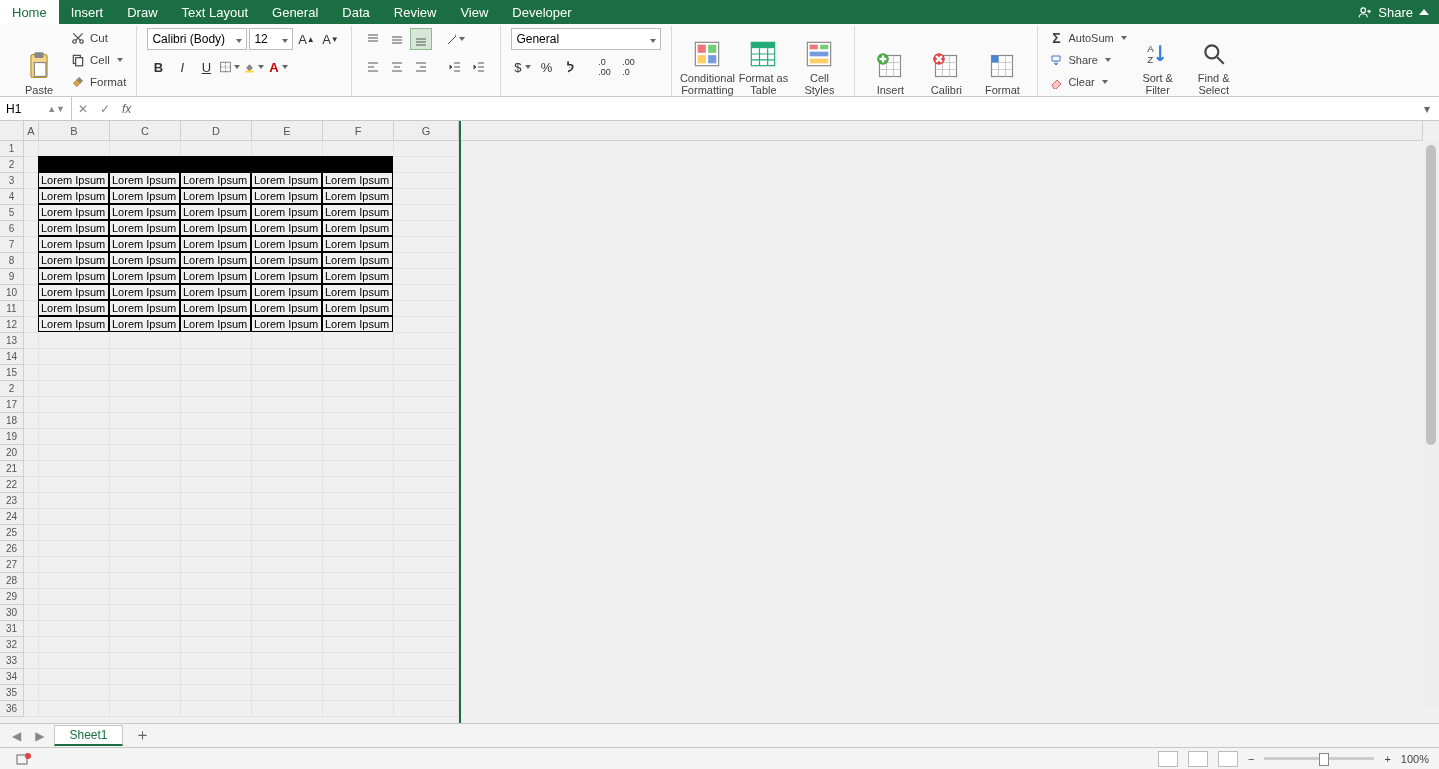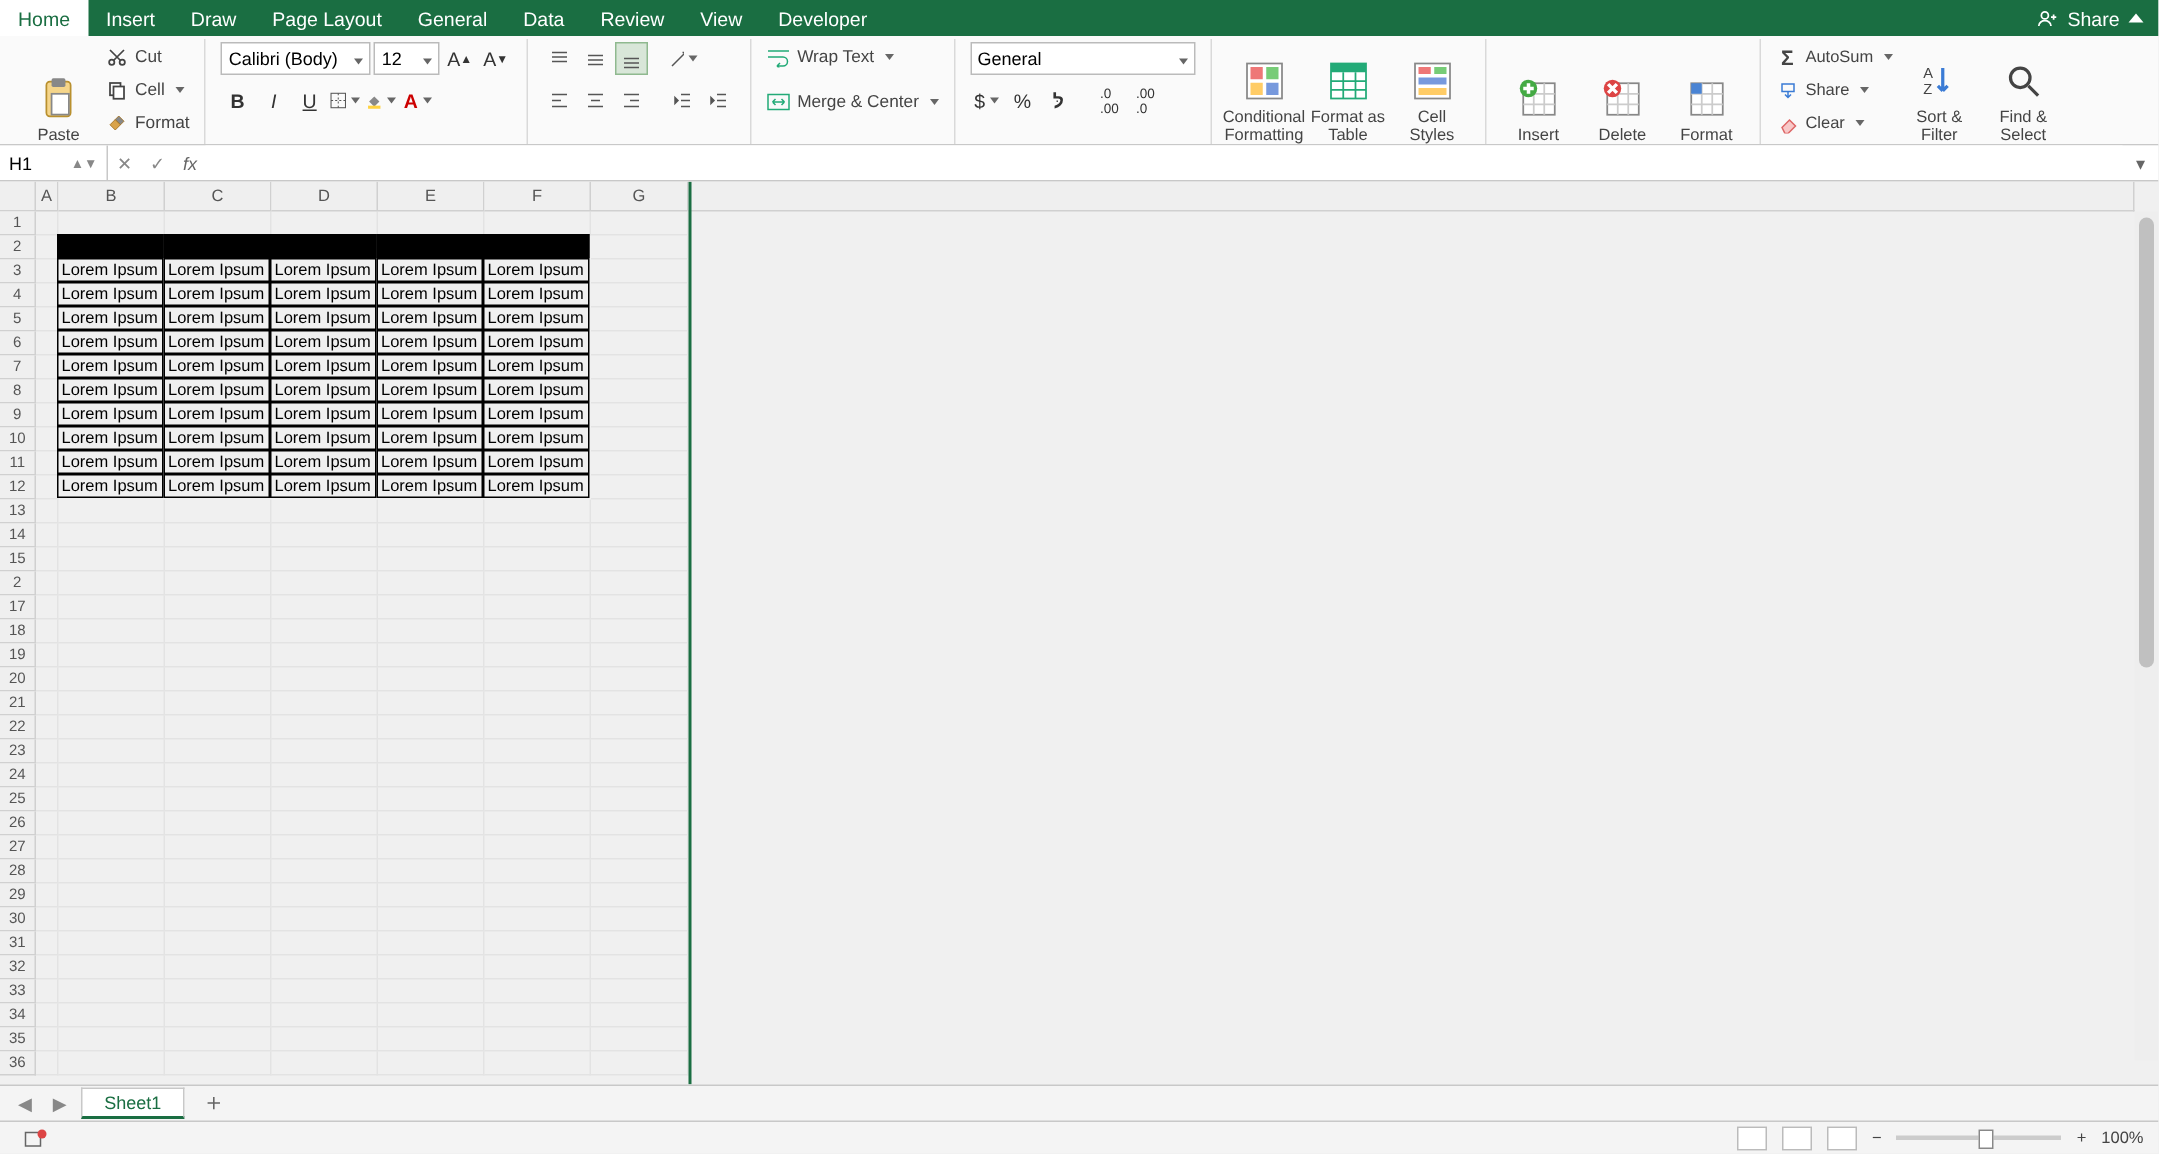--- a/index.html
+++ b/index.html
@@ -221,21 +221,21 @@
   svg { display:block; }
 </style>
 </head>
 <body>
 
 <div class="tabs-bar">
   <div id="tabs-host" style="display: flex;">
       <div class="tab active">Home</div>
       <div class="tab">Insert</div>
       <div class="tab">Draw</div>
-      <div class="tab">Page Layout</div>
+      <div class="tab">Text Layout</div>
       <div class="tab">General</div>
       <div class="tab">Data</div>
       <div class="tab">Review</div>
       <div class="tab">View</div>
       <div class="tab">Developer</div>
     </div>
   <div class="tabs-spacer"></div>
   <div class="share-btn">
     <svg width="14" height="14" viewBox="0 0 24 24" fill="none" stroke="#fff" stroke-width="2">
       <circle cx="9" cy="9" r="4"></circle>
@@ -378,41 +378,20 @@
           </div>
         <div class="sq">
             <svg width="14" height="14">
               <path d="M6 3h6M6 7h6M6 11h6M2 5l2 2-2 2z" stroke="#555" fill="#555"></path>
             </svg>
           </div>
       </div>
     </div>
   </div>
 
-  <div class="group">
-    <div class="stack" style="gap:10px">
-      <div class="stack-row dropdown-caret">
-        <span class="mini">
-            <svg width="16" height="14">
-              <path d="M1 3h14M1 7h10a3 3 0 010 6h-4m0 0l2-2m-2 2l2 2" fill="none" stroke="#2a7"></path>
-            </svg>
-          </span>
-        <span>Wrap Text</span>
-      </div>
-      <div class="stack-row dropdown-caret">
-        <span class="mini">
-            <svg width="16" height="14">
-              <rect x="1" y="2" width="14" height="10" fill="none" stroke="#2a7"></rect>
-              <path d="M4 7h8M4 7l2-2M4 7l2 2M12 7l-2-2M12 7l-2 2" stroke="#2a7" fill="none"></path>
-            </svg>
-          </span>
-        <span>Merge &amp; Center</span>
-      </div>
-    </div>
-  </div>
 
   <div class="group">
     <div class="stack" style="gap:6px">
       <div class="numfmt-box">
         <span>General</span>
           <span class="dropdown-caret"></span>
       </div>
       <div class="row3">
         <div class="sq dropdown-caret">$</div>
         <div class="sq">%</div>
@@ -475,21 +454,21 @@
     </div>
     <div class="bigbtn">
       <div class="ico">
           <svg width="28" height="28" viewBox="0 0 24 24">
             <rect x="3" y="3" width="18" height="18" fill="#fff" stroke="#888"></rect>
             <path d="M3 9h18M3 15h18M9 3v18M15 3v18" stroke="#ccc"></path>
             <circle cx="6" cy="6" r="5" fill="#d44"></circle>
             <path d="M3.5 3.5l5 5M8.5 3.5l-5 5" stroke="#fff" stroke-width="2"></path>
           </svg>
         </div>
-      <span>Delete</span>
+      <span>Calibri</span>
     </div>
     <div class="bigbtn">
       <div class="ico">
           <svg width="28" height="28" viewBox="0 0 24 24">
             <rect x="3" y="3" width="18" height="18" fill="#fff" stroke="#888"></rect>
             <path d="M3 9h18M3 15h18M9 3v18M15 3v18" stroke="#ccc"></path>
             <rect x="3" y="3" width="6" height="6" fill="#4a84d4"></rect>
           </svg>
         </div>
       <span>Format</span>

